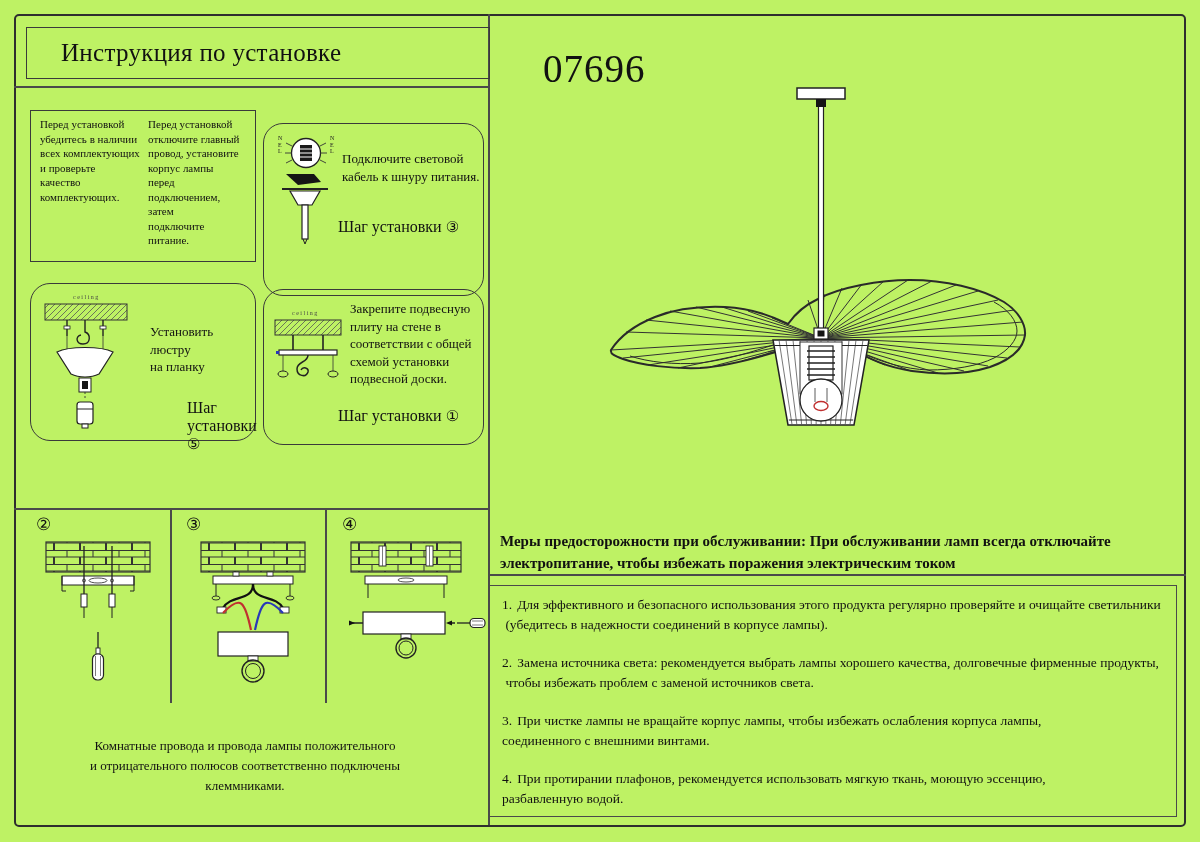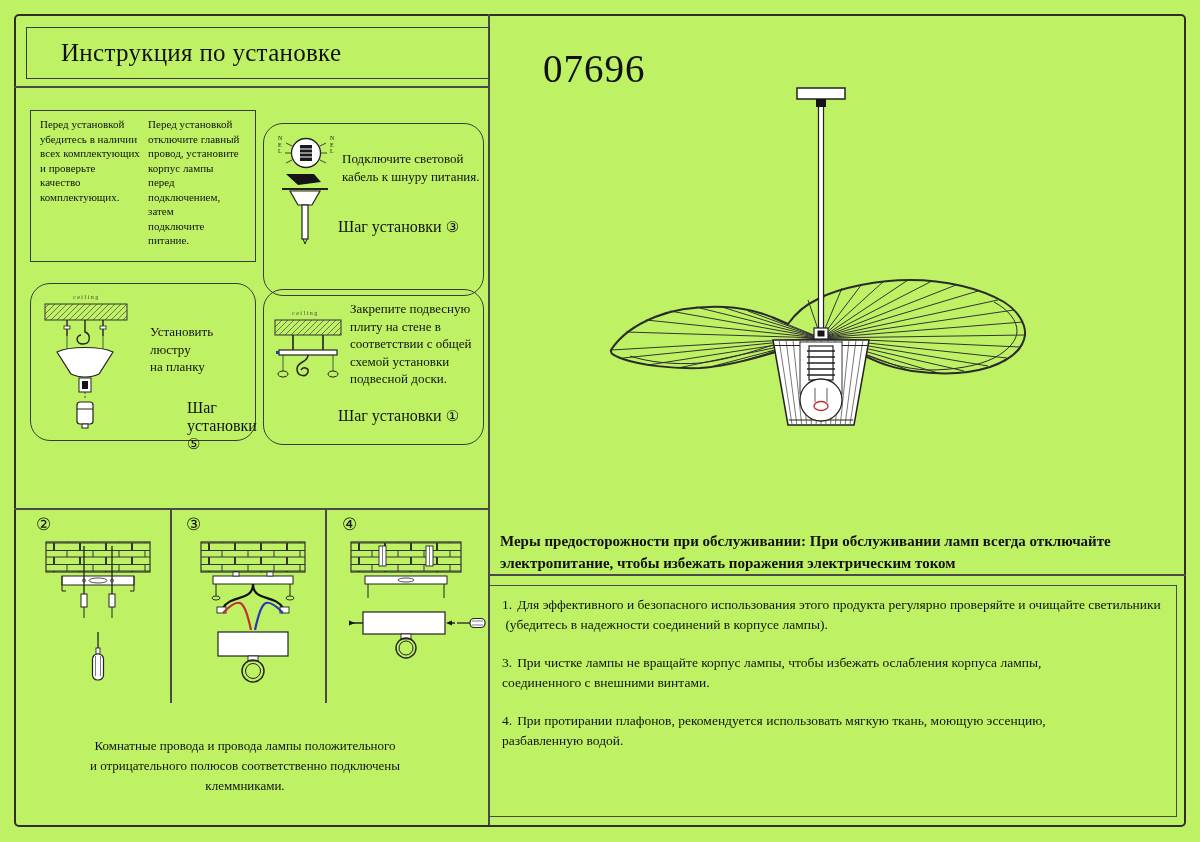--- a/index.html
+++ b/index.html
@@ -305,20 +305,22 @@
   </svg>
 
   <div class="abs safety pre">Меры предосторожности при обслуживании: При обслуживании ламп всегда отключайте
 электропитание, чтобы избежать поражения электрическим током</div>
   <div class="abs hline" style="left:488px;top:574px;width:698px;"></div>
 
   <div class="abs listbox"></div>
   <div class="abs carelist">
     <div class="careitem pre"><span class="num">1.</span><span>Для эффективного и безопасного использования этого продукта регулярно проверяйте и очищайте светильники
  (убедитесь в надежности соединений в корпусе лампы).</span></div>
+    <div class="careitem pre"><span class="num">2.</span><span>Замена источника света: рекомендуется выбрать лампы хорошего качества, долговечные фирменные продукты,
+ чтобы избежать проблем с заменой источников света.</span></div>
     <div class="careitem pre"><span class="num">3.</span><span>При чистке лампы не вращайте корпус лампы, чтобы избежать ослабления корпуса лампы,
 соединенного с внешними винтами.</span></div>
     <div class="careitem pre"><span class="num">4.</span><span>При протирании плафонов, рекомендуется использовать мягкую ткань, моющую эссенцию,
 разбавленную водой.</span></div>
 
   </div>
 
 </div>
 
 </body></html>

